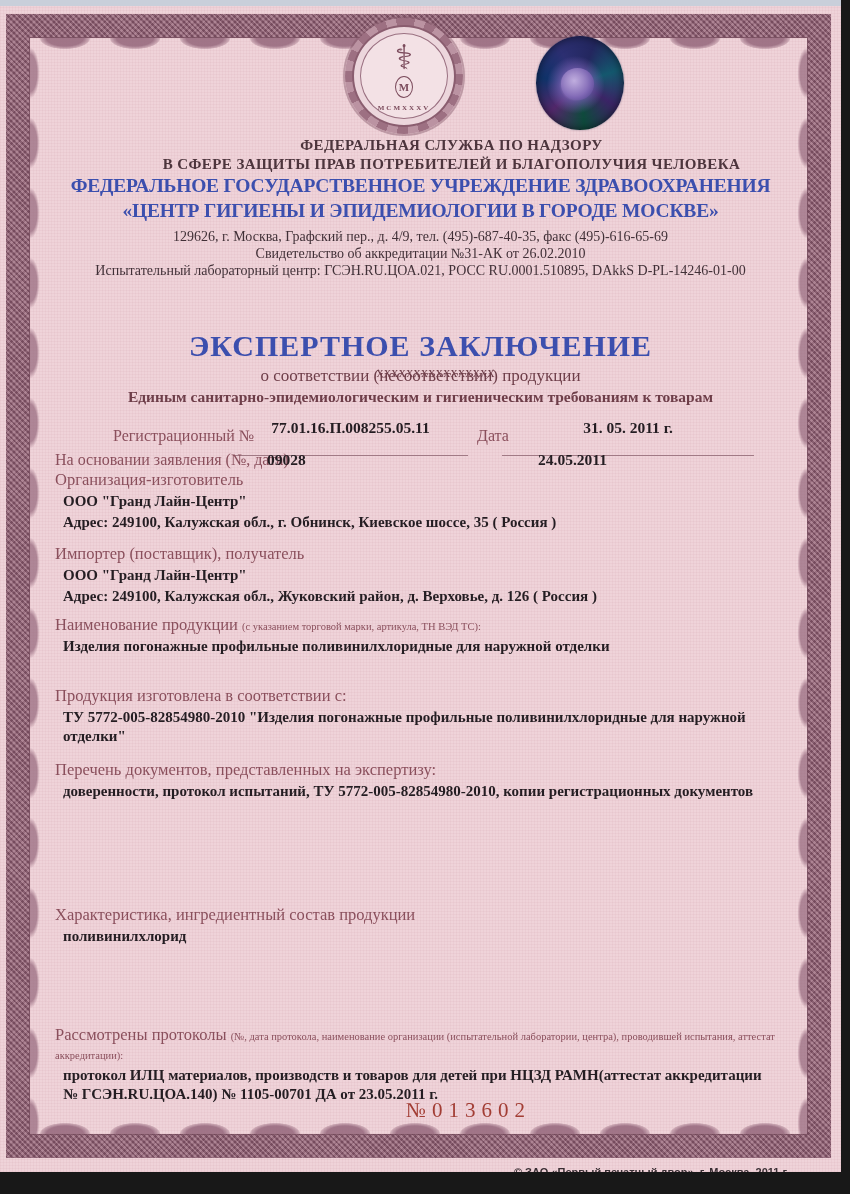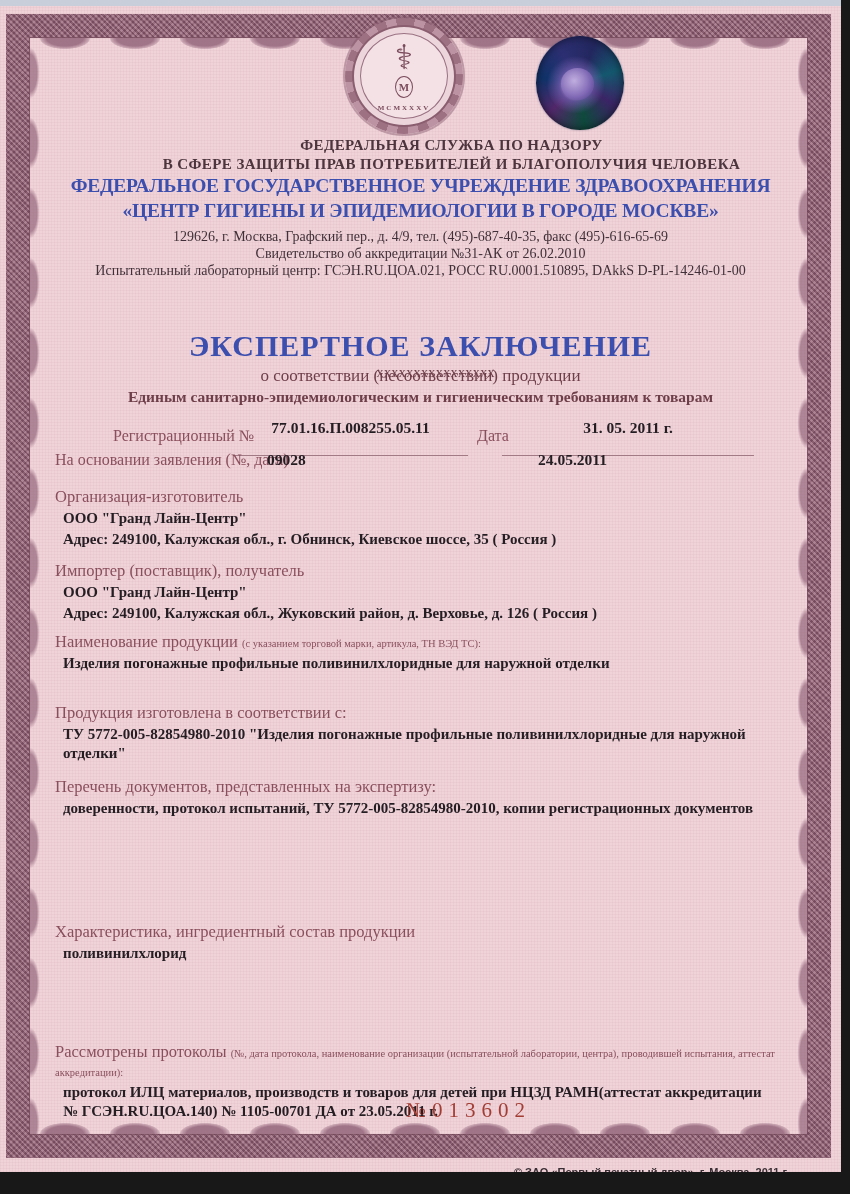--- a/index.html
+++ b/index.html
@@ -67,21 +67,21 @@
   .t-sub2{color:#6e3e49;font-weight:bold;font-size:15.5px;}
   .struck{position:relative;display:inline-block;}
   .overstrike{position:absolute;left:0;top:-1px;width:100%;white-space:nowrap;overflow:hidden;
       font-size:14px;letter-spacing:.4px;}
 
   .lbl{color:#8a4f5c;font-size:16px;}
   .val{color:#241d22;font-weight:bold;font-size:15.5px;}
   .abs{position:absolute;}
   .ruled{border-bottom:1px solid #a17a85;text-align:center;padding-bottom:18px;}
 
-  .section{position:absolute;left:55px;right:66px;margin-top:17px;}
+  .section{position:absolute;left:55px;right:66px;}
   .section .lbl-line{color:#8a4f5c;font-size:16.5px;line-height:1.15;}
   .section .small{color:#8a4f5c;font-size:10.5px;}
   .section .line{color:#241d22;font-weight:bold;font-size:15px;line-height:1.3;padding-left:8px;margin-top:2px;}
 
   .doc-number{color:#a23d34;font-size:21px;letter-spacing:6px;font-weight:normal;margin-left:48px;}
   .footer{position:absolute;right:52px;top:1160px;color:#3a2f34;font-size:11px;font-weight:bold;
       font-family:"Liberation Sans", sans-serif;}
 </style>
 </head>
 <body>

